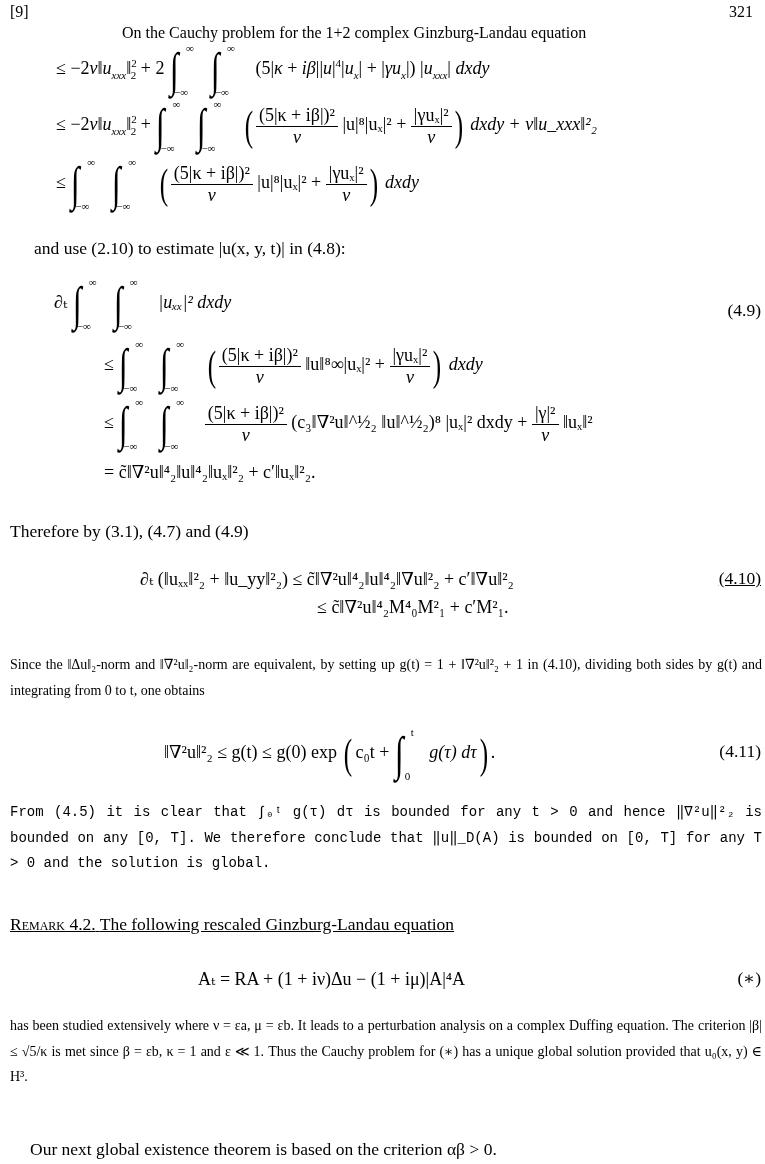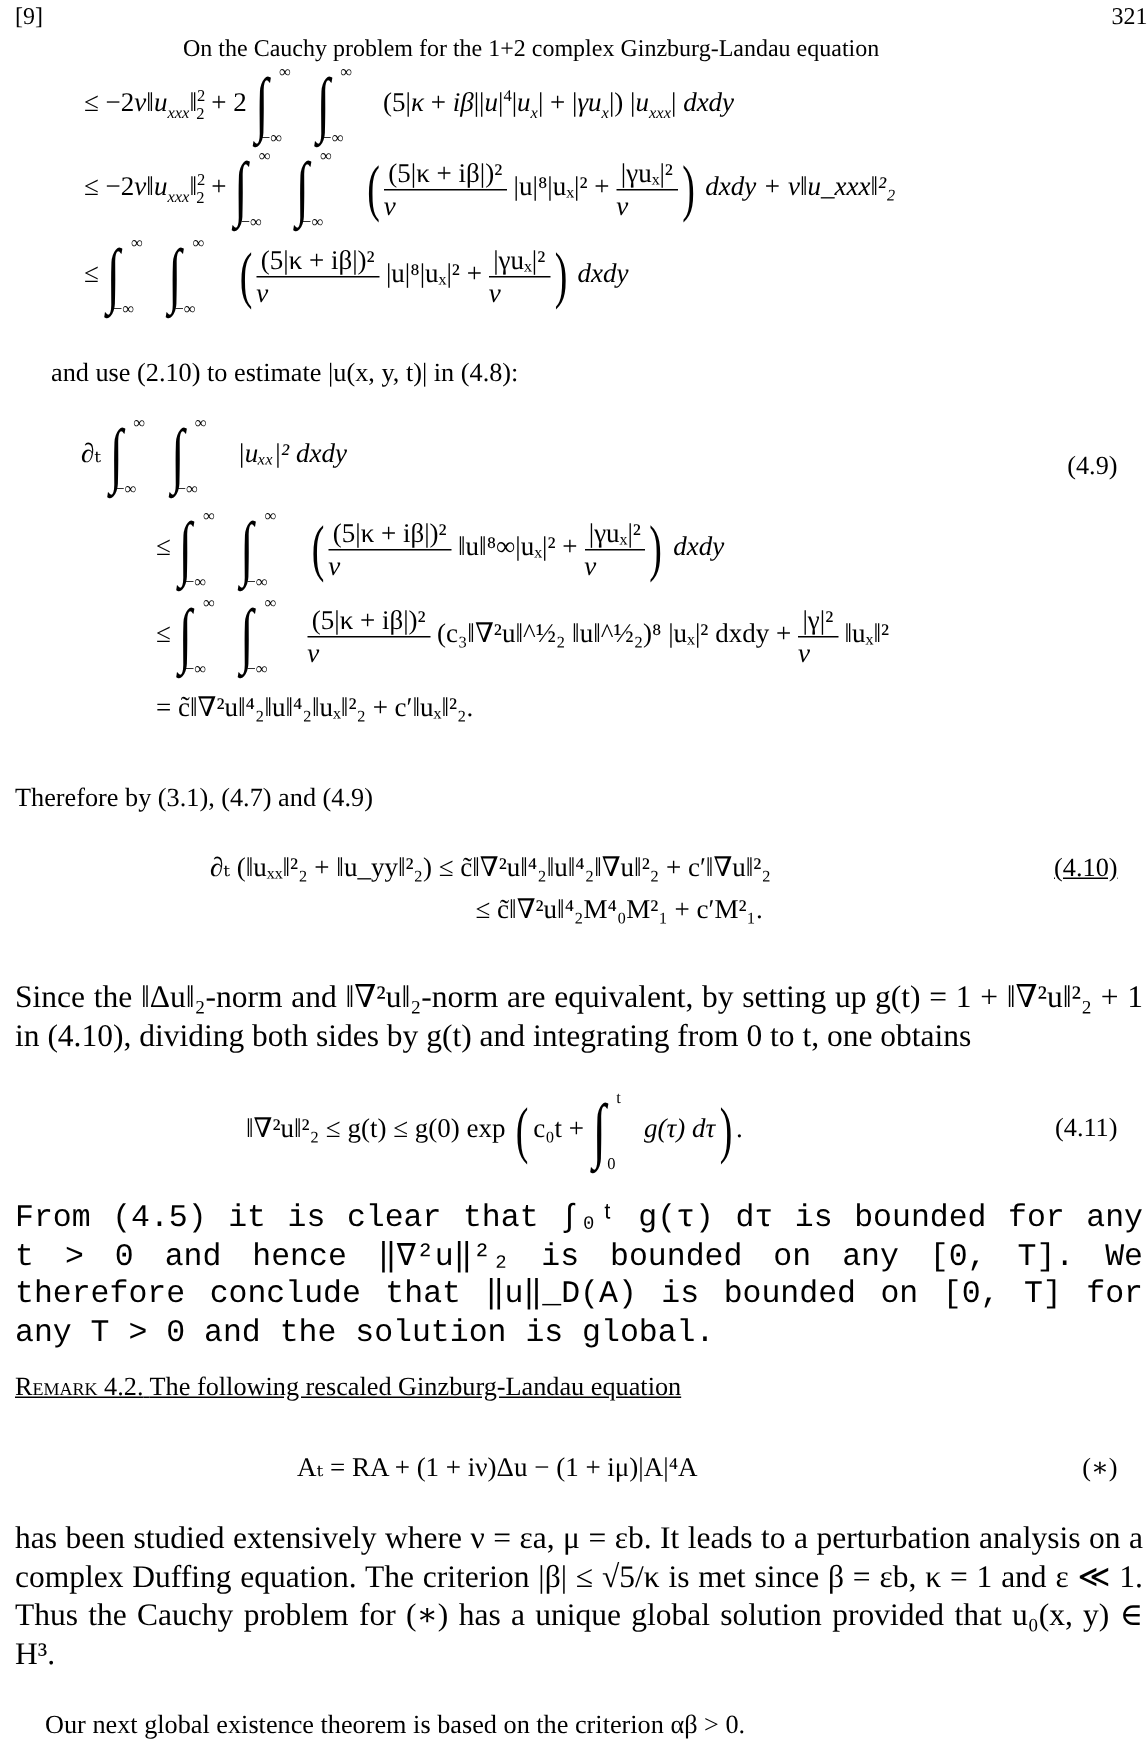--- a/index.html
+++ b/index.html
@@ -4,41 +4,41 @@
 <style>
   html, body { margin: 0; padding: 0; background: #ffffff; }
   body {
     width: 765px; height: 1164px; overflow: hidden; position: relative;
     font-family: "Liberation Serif", "DejaVu Serif", serif;
     color: #000; font-size: 17.5px;
   }
   .abs { position: absolute; white-space: nowrap; }
   .hdr { font-size: 16px; top: 3px; }
   .txt { font-size: 17.5px; line-height: 25px; }
-  .para { position: absolute; left: 10px; width: 752px; font-size: 21px; line-height: 25.5px; text-align: justify; }
+  .para { position: absolute; left: 10px; width: 752px; font-size: 14px; line-height: 25.5px; text-align: justify; }
   .math { font-family: "Liberation Serif", "DejaVu Serif", serif; font-size: 18px; }
   i, .it { font-style: italic; }
-  .eqno { position: absolute; right: 20px; font-size: 17.5px; }
+  .eqno { position: absolute; right: 4px; font-size: 17.5px; }
   sup, sub { font-size: 11px; line-height: 0; }
   .int { font-size: 40px; font-style: normal; vertical-align: middle; display: inline-block; transform: scaleY(1.2) scaleX(0.8); line-height: 1; }
   .intlim { display: inline-block; vertical-align: middle; position: relative; width: 30px; height: 52px; }
   .intlim .up { position: absolute; top: -2px; left: 6px; font-size: 11px; }
   .intlim .lo { position: absolute; bottom: -2px; left: -6px; font-size: 11px; }
-  .frac { display: inline-block; vertical-align: middle; }
+  .frac { display: inline-block; vertical-align: middle; text-align: center; }
   .frac .num { display: block; border-bottom: 1px solid #000; padding: 0 3px; }
   .frac .den { display: block; }
   .paren { font-size: 42px; vertical-align: middle; display: inline-block; transform: scaleX(0.6); line-height: 1; }
   .sc { font-variant: small-caps; }
 </style>
 </head>
 <body>
 
 <div class="abs hdr" style="left:10px;">[9]</div>
 <div class="abs hdr" style="left:122px;margin-top:21px;">On the Cauchy problem for the 1+2 complex Ginzburg-Landau equation</div>
-<div class="abs hdr" style="right:0;">321</div>
+<div class="abs hdr" style="right:12px;">321</div>
 
 <div class="abs math" style="left:56px; top:44px;">
   <span>≤ −2<i>ν</i>‖<i>u</i><sub class="it">xxx</sub>‖<sup>2</sup><sub style="margin-left:-6px">2</sub> + 2</span>
   <span class="int">∫</span><span class="intlim"><span class="up">∞</span><span class="lo">−∞</span></span><span class="int">∫</span><span class="intlim"><span class="up">∞</span><span class="lo">−∞</span></span>
   <span>(5|<i>κ</i> + <i>iβ</i>||<i>u</i>|<sup>4</sup>|<i>u<sub>x</sub></i>| + |<i>γu<sub>x</sub></i>|) |<i>u<sub>xxx</sub></i>| <i>dxdy</i></span>
 </div>
 
 <div class="abs math" style="left:56px; top:100px;">
   <span>≤ −2<i>ν</i>‖<i>u<sub>xxx</sub></i>‖<sup>2</sup><sub style="margin-left:-6px">2</sub> +</span>
   <span class="int">∫</span><span class="intlim"><span class="up">∞</span><span class="lo">−∞</span></span><span class="int">∫</span><span class="intlim"><span class="up">∞</span><span class="lo">−∞</span></span>

